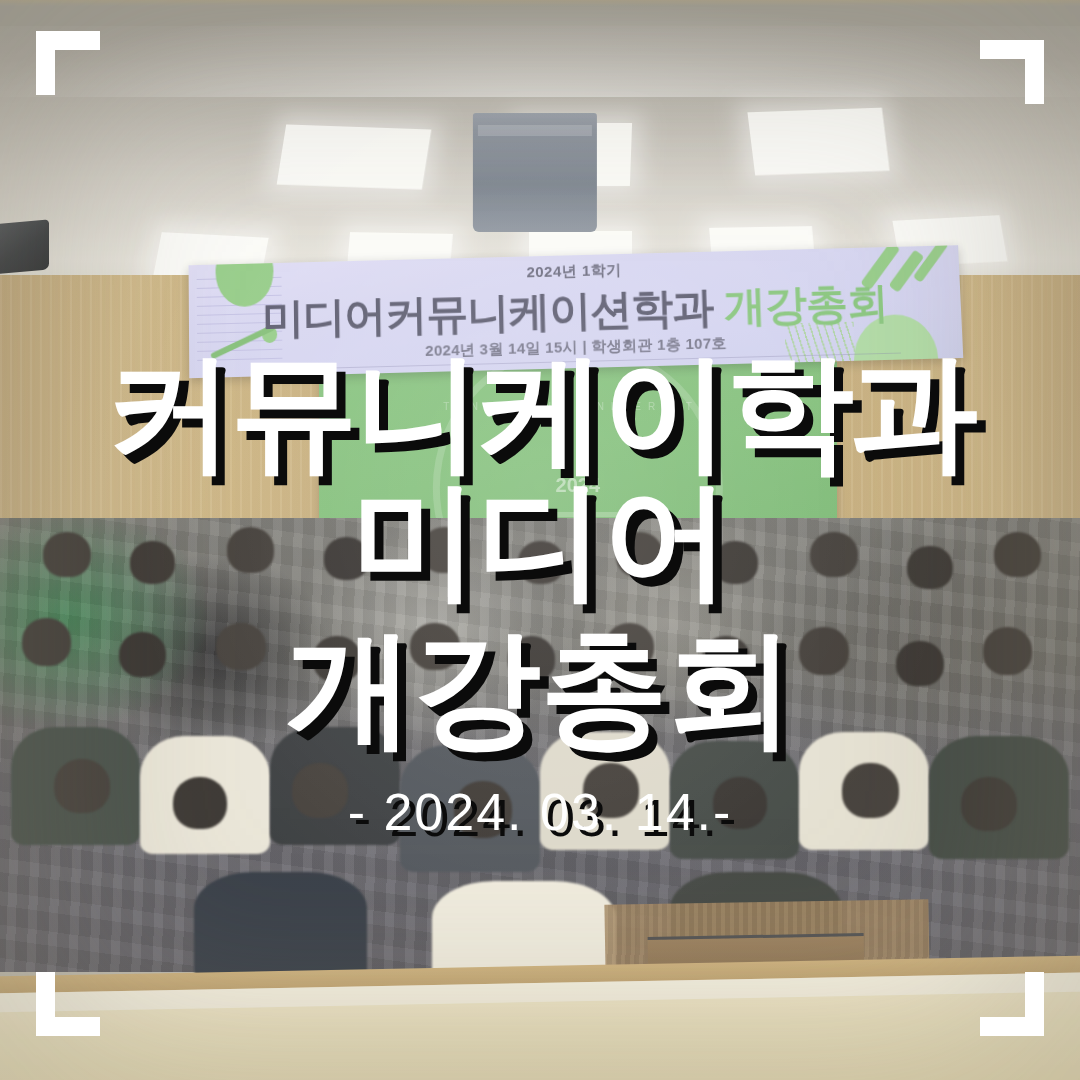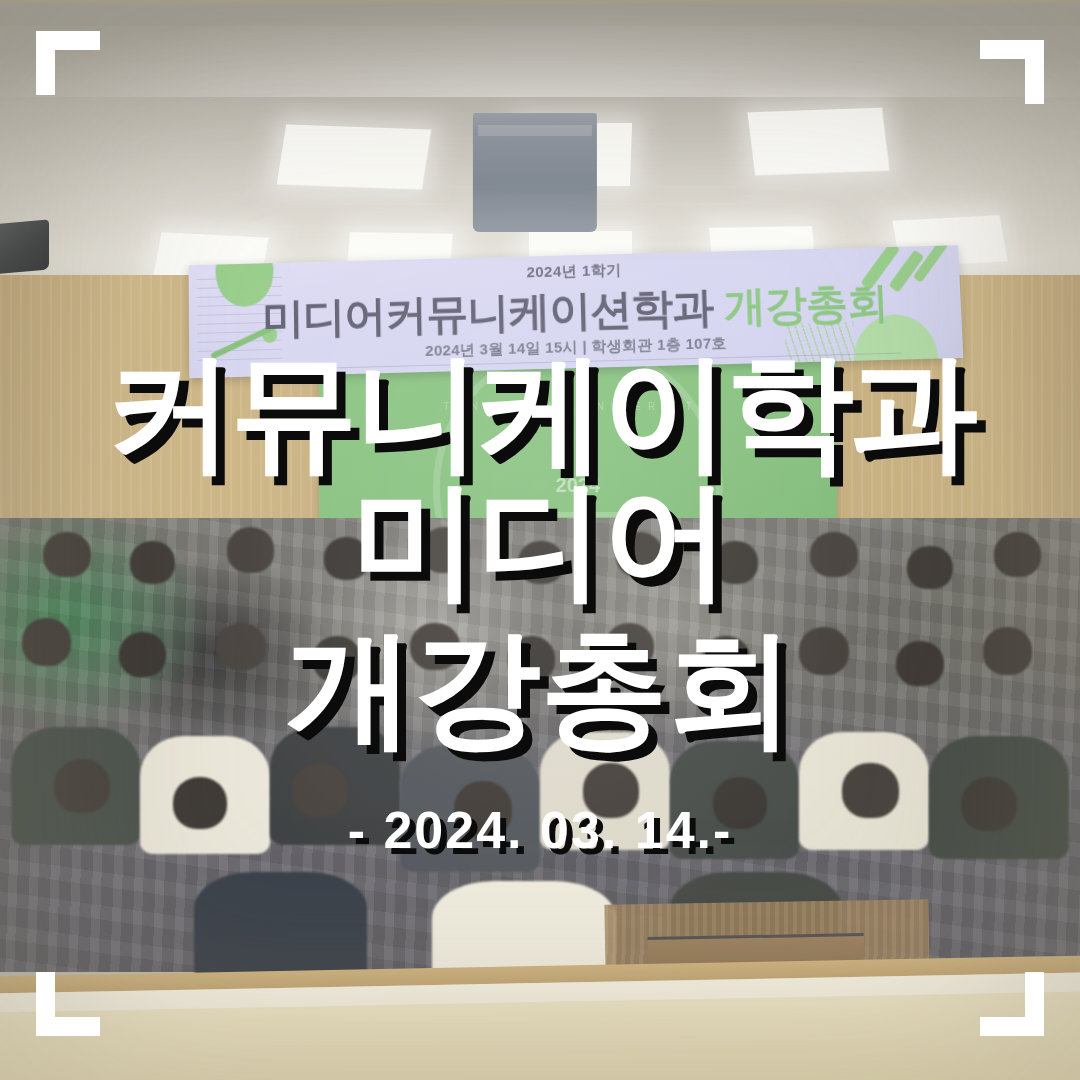--- a/index.html
+++ b/index.html
@@ -218,22 +218,22 @@
     font-weight:700;
     letter-spacing:-2px;
     line-height:1.0;
     text-shadow:9px 9px 0 #0b0b0b;
     margin:0;
   }
   .t1{font-size:128px;}
   .t2{font-size:128px;margin-top:18px;letter-spacing:-4px;}
   .t3{font-size:128px;margin-top:20px;letter-spacing:-1px;}
   .t-date{
-    display:block;margin-top:48px;
-    color:#fff;font-weight:700;font-size:52px;letter-spacing:2px;
+    display:block;margin-top:30px;
+    color:#fff;font-weight:400;font-size:52px;letter-spacing:2px;
     text-shadow:6px 6px 0 #0b0b0b;
   }
 </style>
 </head>
 <body>
 
 <div class="card">
 
   <div class="photo">
 

